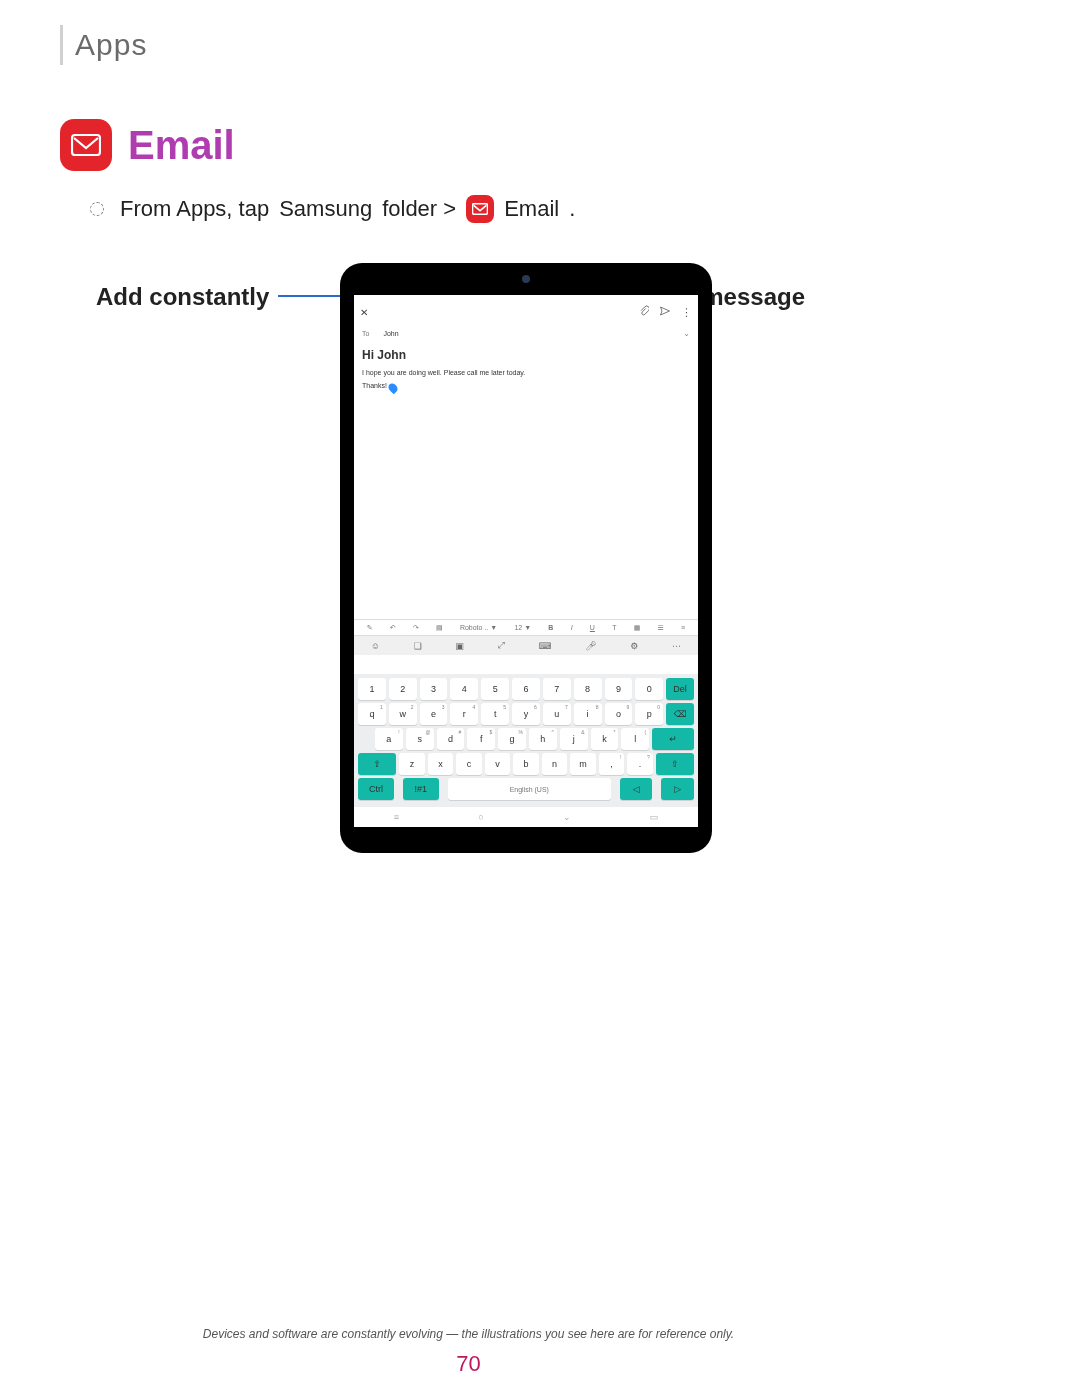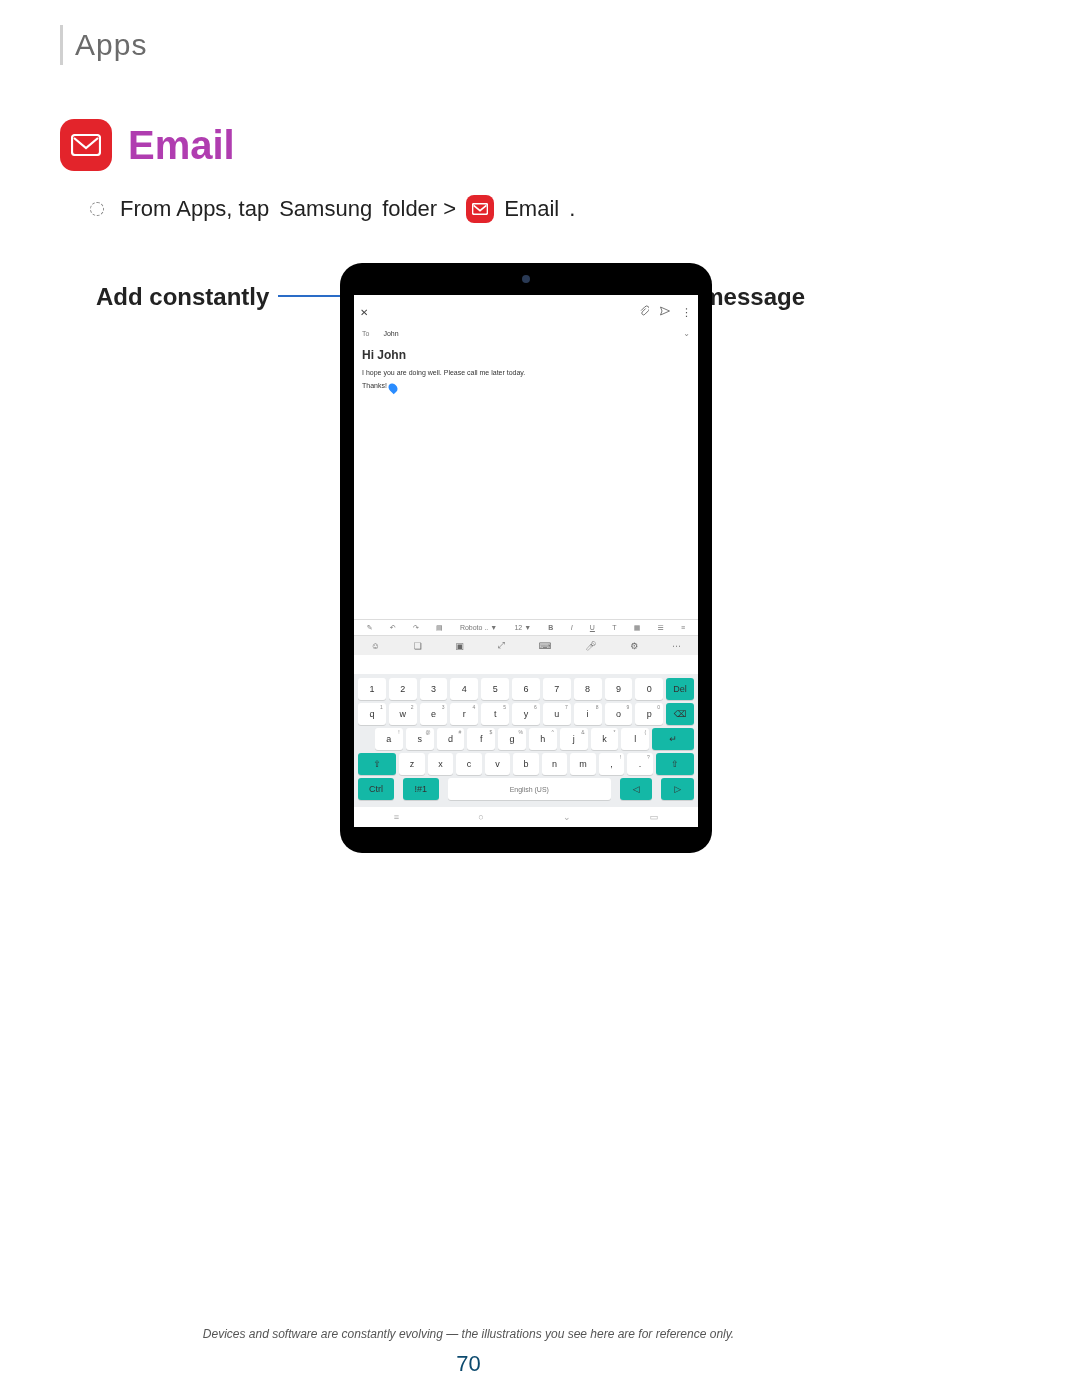--- a/index.html
+++ b/index.html
@@ -41,21 +41,21 @@
   .kbd { position:absolute; bottom: 20px; left:0; right:0; background:#eceef0; padding:4px 4px 4px 4px; }
   .krow { display:flex; gap:3px; margin-bottom:3px; }
   .key { background:#fff; border-radius:3px; text-align:center; font-size:9px; color:#333; box-shadow:0 1px 0 rgba(0,0,0,.12); display:flex; flex-direction:column; align-items:center; justify-content:center; position:relative; }
   .key.std { flex:1; height:22px; }
   .key.wide { flex:1.5; height:22px; }
   .key.grey { background:#14b8a6; }
   .key sup { position:absolute; top:1px; right:3px; font-size:5px; color:#888; }
   .spacebar-row { display:flex; gap:9px; }
   .nav-bar { position:absolute; bottom:0; left:0; right:0; height:20px; display:flex; align-items:center; justify-content:space-around; color:#aaa; font-size:9px; }
   .footer-note { position:absolute; bottom: 56px; left:0; right:0; text-align:center; font-size:12px; font-style: italic; color:#555; }
-  .page-num { position:absolute; bottom: 20px; left:0; right:0; text-align:center; font-size:22px; color:#0c4a6e; }
+  .page-num { position:absolute; bottom: 20px; left:0; right:0; text-align:center; font-size:22px; color:#be185d; }
   svg.env { display:block; }
 </style>
 </head>
 <body>
 
 <div class="page">
 
   <div class="breadcrumb-wrap">
     <div class="bc-bar"></div>
     <div class="bc-text">Apps</div>

